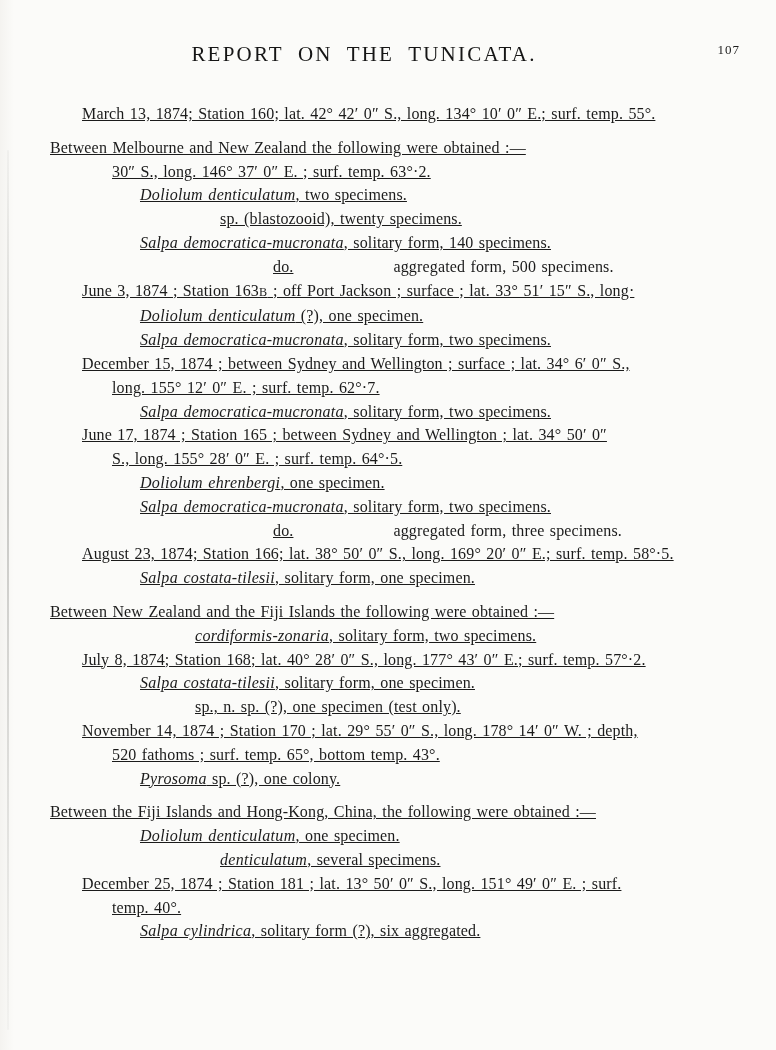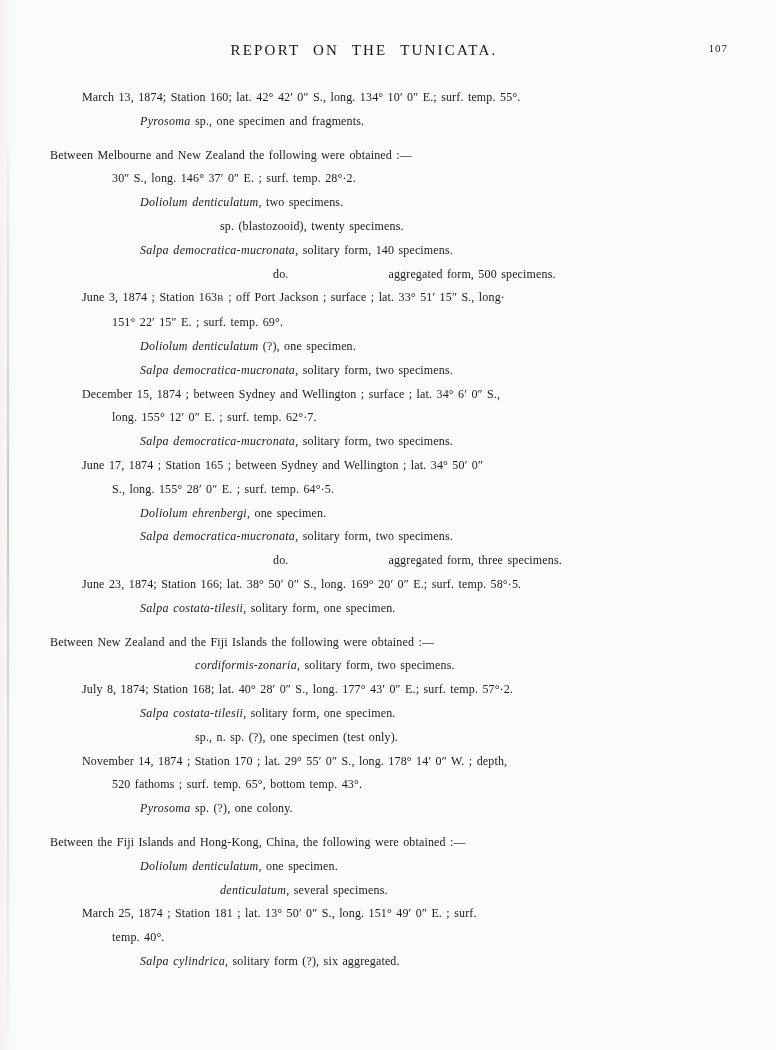--- a/index.html
+++ b/index.html
@@ -22,37 +22,38 @@
   }
   .running-head {
     position: relative;
     padding-top: 42px;
     height: 22px;
   }
   .head-title {
     display: block;
     margin: 0 96px 0 48px;           
     text-align: center;
-    font-size: 15px;
+    font-size: 21px;
     letter-spacing: 2.2px;
     word-spacing: 7px;
     color: #161616;
   }
   .page-number {
     position: absolute;
-    top: 42px; right: 48px;
-    font-size: 11px;
+    top: 42px; right: 36px;
+    font-size: 13px;
     letter-spacing: 1px;
   }
   .text-body {
-    margin: 22px 46px 0 50px;
-    font-size: 12px;
+    margin: 38px 46px 0 50px;
+    font-size: 16px;
     line-height: 23.8px;
     letter-spacing: 0.15px;
     word-spacing: 1.2px;
+    text-decoration: underline;
   }
   .line { white-space: nowrap; }
   .t-section { margin-top: 10px; }
   .t-entry   { padding-left: 32px; }
   .t-cont    { padding-left: 62px; }
   .t-species { padding-left: 90px; }
   .t-sub     { padding-left: 145px; }
   .t-sub2    { padding-left: 170px; }
   .t-do      { padding-left: 223px; }
   .t-do .do-rest { display: inline-block; margin-left: 100px; }
@@ -65,49 +66,47 @@
 <div class="page">
   <div class="gutter-shadow"></div>
 
   <div class="running-head">
     <span class="head-title">REPORT ON THE TUNICATA.</span>
     <span class="page-number">107</span>
   </div>
 
   <div class="text-body">
       <div class="line t-entry"><span>March 13, 1874; Station 160; lat. 42° 42′ 0″ S., long. 134° 10′ 0″ E.; surf. temp. 55°.</span></div>
-      <div class="line t-species"><span class="it">Pyrosoma</span><span> sp., one specimen and fragments.</span></div>
       <div class="line t-section"><span>Between Melbourne and New Zealand the following were obtained :—</span></div>
-      <div class="line t-cont"><span>30″ S., long. 146° 37′ 0″ E. ; surf. temp. 28°·2.</span></div>
+      <div class="line t-cont"><span>30″ S., long. 146° 37′ 0″ E. ; surf. temp. 63°·2.</span></div>
       <div class="line t-species"><span class="it">Doliolum denticulatum</span><span>, two specimens.</span></div>
       <div class="line t-sub2"><span>sp. (blastozooid), twenty specimens.</span></div>
       <div class="line t-species"><span class="it">Salpa democratica-mucronata</span><span>, solitary form, 140 specimens.</span></div>
       <div class="line t-do"><span>do.</span><span class="do-rest"><span>aggregated form, 500 specimens.</span></span></div>
       <div class="line t-entry"><span>June 3, 1874 ; Station 163</span><span class="sc">B</span><span> ; off Port Jackson ; surface ; lat. 33° 51′ 15″ S., long·</span></div>
-      <div class="line t-cont"><span>151° 22′ 15″ E. ; surf. temp. 69°.</span></div>
       <div class="line t-species"><span class="it">Doliolum denticulatum</span><span> (?), one specimen.</span></div>
       <div class="line t-species"><span class="it">Salpa democratica-mucronata</span><span>, solitary form, two specimens.</span></div>
       <div class="line t-entry"><span>December 15, 1874 ; between Sydney and Wellington ; surface ; lat. 34° 6′ 0″ S.,</span></div>
       <div class="line t-cont"><span>long. 155° 12′ 0″ E. ; surf. temp. 62°·7.</span></div>
       <div class="line t-species"><span class="it">Salpa democratica-mucronata</span><span>, solitary form, two specimens.</span></div>
       <div class="line t-entry"><span>June 17, 1874 ; Station 165 ; between Sydney and Wellington ; lat. 34° 50′ 0″</span></div>
       <div class="line t-cont"><span>S., long. 155° 28′ 0″ E. ; surf. temp. 64°·5.</span></div>
       <div class="line t-species"><span class="it">Doliolum ehrenbergi</span><span>, one specimen.</span></div>
       <div class="line t-species"><span class="it">Salpa democratica-mucronata</span><span>, solitary form, two specimens.</span></div>
       <div class="line t-do"><span>do.</span><span class="do-rest"><span>aggregated form, three specimens.</span></span></div>
-      <div class="line t-entry"><span>June 23, 1874; Station 166; lat. 38° 50′ 0″ S., long. 169° 20′ 0″ E.; surf. temp. 58°·5.</span></div>
+      <div class="line t-entry"><span>August 23, 1874; Station 166; lat. 38° 50′ 0″ S., long. 169° 20′ 0″ E.; surf. temp. 58°·5.</span></div>
       <div class="line t-species"><span class="it">Salpa costata-tilesii</span><span>, solitary form, one specimen.</span></div>
       <div class="line t-section"><span>Between New Zealand and the Fiji Islands the following were obtained :—</span></div>
       <div class="line t-sub"><span class="it">cordiformis-zonaria</span><span>, solitary form, two specimens.</span></div>
       <div class="line t-entry"><span>July 8, 1874; Station 168; lat. 40° 28′ 0″ S., long. 177° 43′ 0″ E.; surf. temp. 57°·2.</span></div>
       <div class="line t-species"><span class="it">Salpa costata-tilesii</span><span>, solitary form, one specimen.</span></div>
       <div class="line t-sub"><span>sp., n. sp. (?), one specimen (test only).</span></div>
       <div class="line t-entry"><span>November 14, 1874 ; Station 170 ; lat. 29° 55′ 0″ S., long. 178° 14′ 0″ W. ; depth,</span></div>
       <div class="line t-cont"><span>520 fathoms ; surf. temp. 65°, bottom temp. 43°.</span></div>
       <div class="line t-species"><span class="it">Pyrosoma</span><span> sp. (?), one colony.</span></div>
       <div class="line t-section"><span>Between the Fiji Islands and Hong-Kong, China, the following were obtained :—</span></div>
       <div class="line t-species"><span class="it">Doliolum denticulatum</span><span>, one specimen.</span></div>
       <div class="line t-sub2"><span class="it">denticulatum</span><span>, several specimens.</span></div>
-      <div class="line t-entry"><span>March 25, 1874 ; Station 181 ; lat. 13° 50′ 0″ S., long. 151° 49′ 0″ E. ; surf.</span></div>
+      <div class="line t-entry"><span>December 25, 1874 ; Station 181 ; lat. 13° 50′ 0″ S., long. 151° 49′ 0″ E. ; surf.</span></div>
       <div class="line t-cont"><span>temp. 40°.</span></div>
       <div class="line t-species"><span class="it">Salpa cylindrica</span><span>, solitary form (?), six aggregated.</span></div>
     </div>
 </div>
 
 </body></html>

